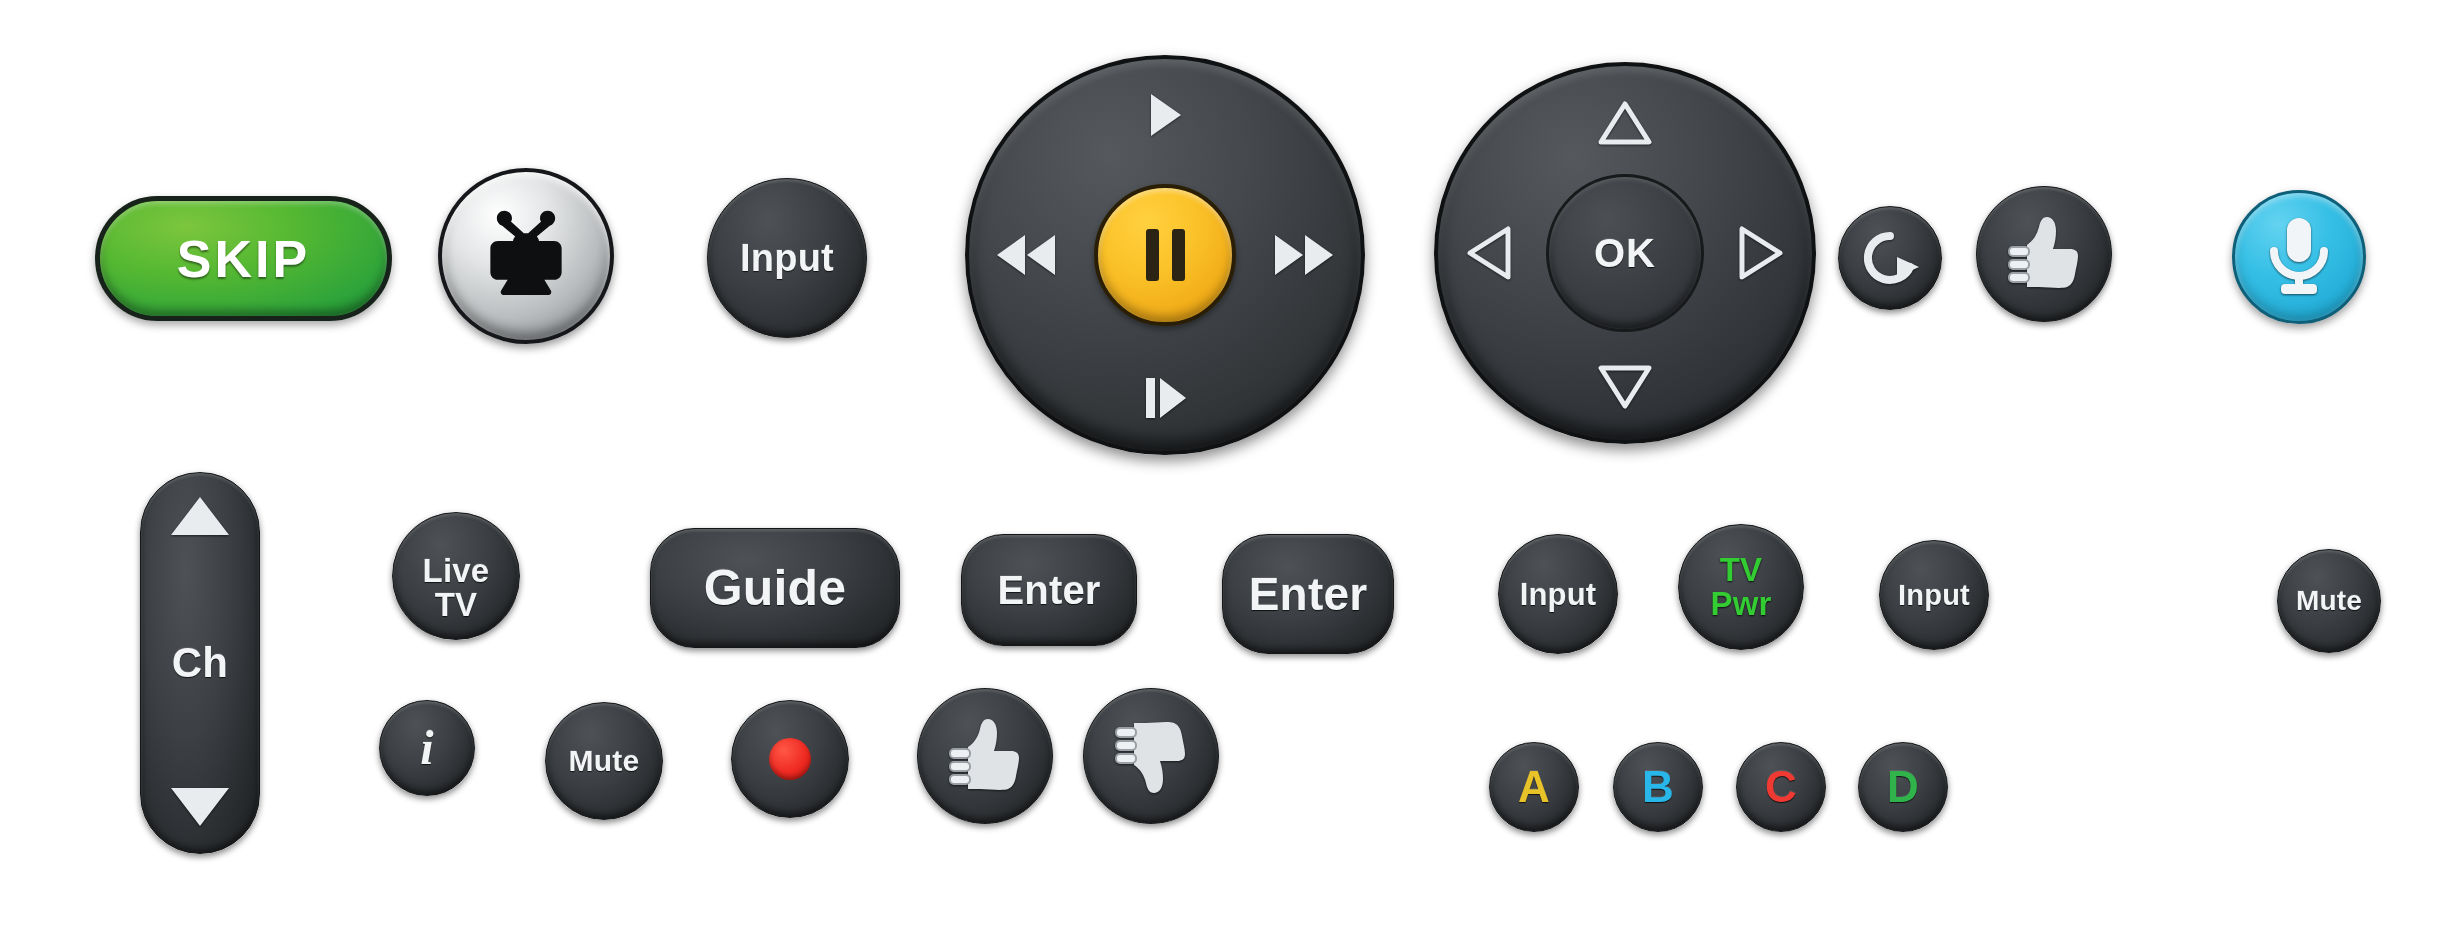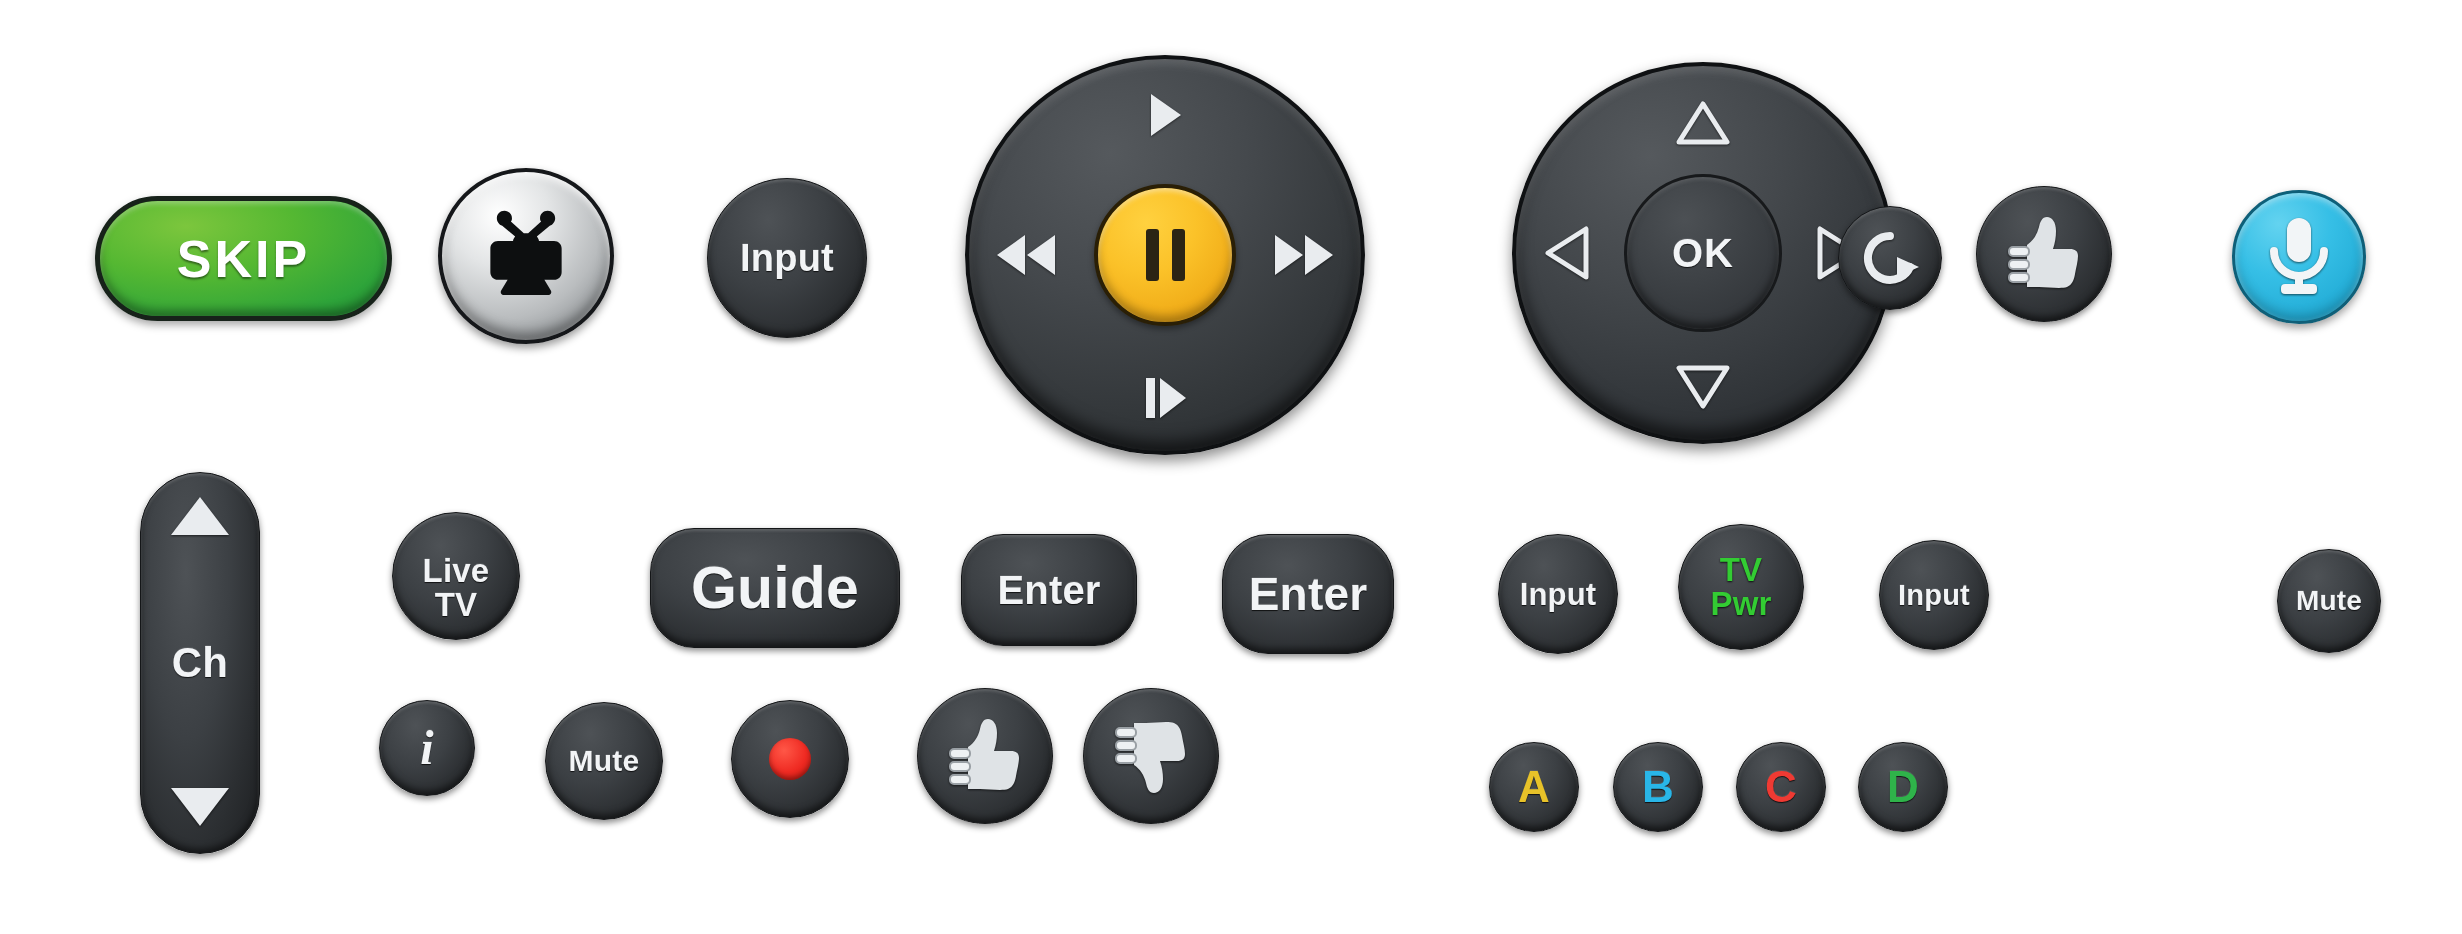--- a/index.html
+++ b/index.html
@@ -88,21 +88,21 @@
                0 3px 6px rgba(0,0,0,.4);
   }
   #pause .bars{display:flex;gap:13px;}
   #pause .bars i{display:block;width:13px;height:52px;background:#2b2414;border-radius:3px;}
 
   .ring-ico{position:absolute;color:#e9ecef;}
   .ring-ico svg{display:block;filter:drop-shadow(0 1px 1px rgba(0,0,0,.55));}
 
   
   #dpad{
-    left:1512px;top:62px;width:382px;height:382px;border-radius:50%;
+    left:1434px;top:62px;width:382px;height:382px;border-radius:50%;
     background:
       radial-gradient(circle at 36% 24%, #55595d 0%, #44484c 35%, #32363a 68%, #202326 100%);
     border:4px solid #0f1113;
     box-shadow:inset 0 5px 9px rgba(255,255,255,.16),
                inset 0 -9px 16px rgba(0,0,0,.6),
                0 6px 14px rgba(0,0,0,.45);
   }
   #okbtn{
     position:absolute;left:50%;top:50%;transform:translate(-50%,-50%);
     width:152px;height:152px;border-radius:50%;
@@ -135,21 +135,21 @@
   }
   #chrocker{left:140px;top:472px;width:120px;height:382px;align-items:center;}
   #volrocker{left:2090px;top:448px;width:120px;height:382px;}
   .rocker .lbl{font-size:42px;}
   .rocker .tri{display:block;filter:drop-shadow(0 1px 1px rgba(0,0,0,.6));}
 
   
   #livetv{left:392px;top:512px;width:128px;height:128px;border-radius:50%;}
   #livetv .lbl{font-size:33px;line-height:1.02;margin-top:24px;}
   #guide{left:650px;top:528px;width:250px;height:120px;border-radius:44px;}
-  #guide .lbl{font-size:59px;}
+  #guide .lbl{font-size:50px;}
   #clear{left:961px;top:534px;width:176px;height:112px;border-radius:42px;}
   #clear .lbl{font-size:40px;}
   #enter{left:1222px;top:534px;width:172px;height:120px;border-radius:46px;}
   #enter .lbl{font-size:46px;}
   #input1{left:1498px;top:534px;width:120px;height:120px;border-radius:50%;}
   #input1 .lbl{font-size:31px;}
   #tvpwr{left:1678px;top:524px;width:126px;height:126px;border-radius:50%;}
   #tvpwr .lbl{font-size:33px;line-height:1.02;}
   #input2{left:1879px;top:540px;width:110px;height:110px;border-radius:50%;}
   #input2 .lbl{font-size:29px;}

